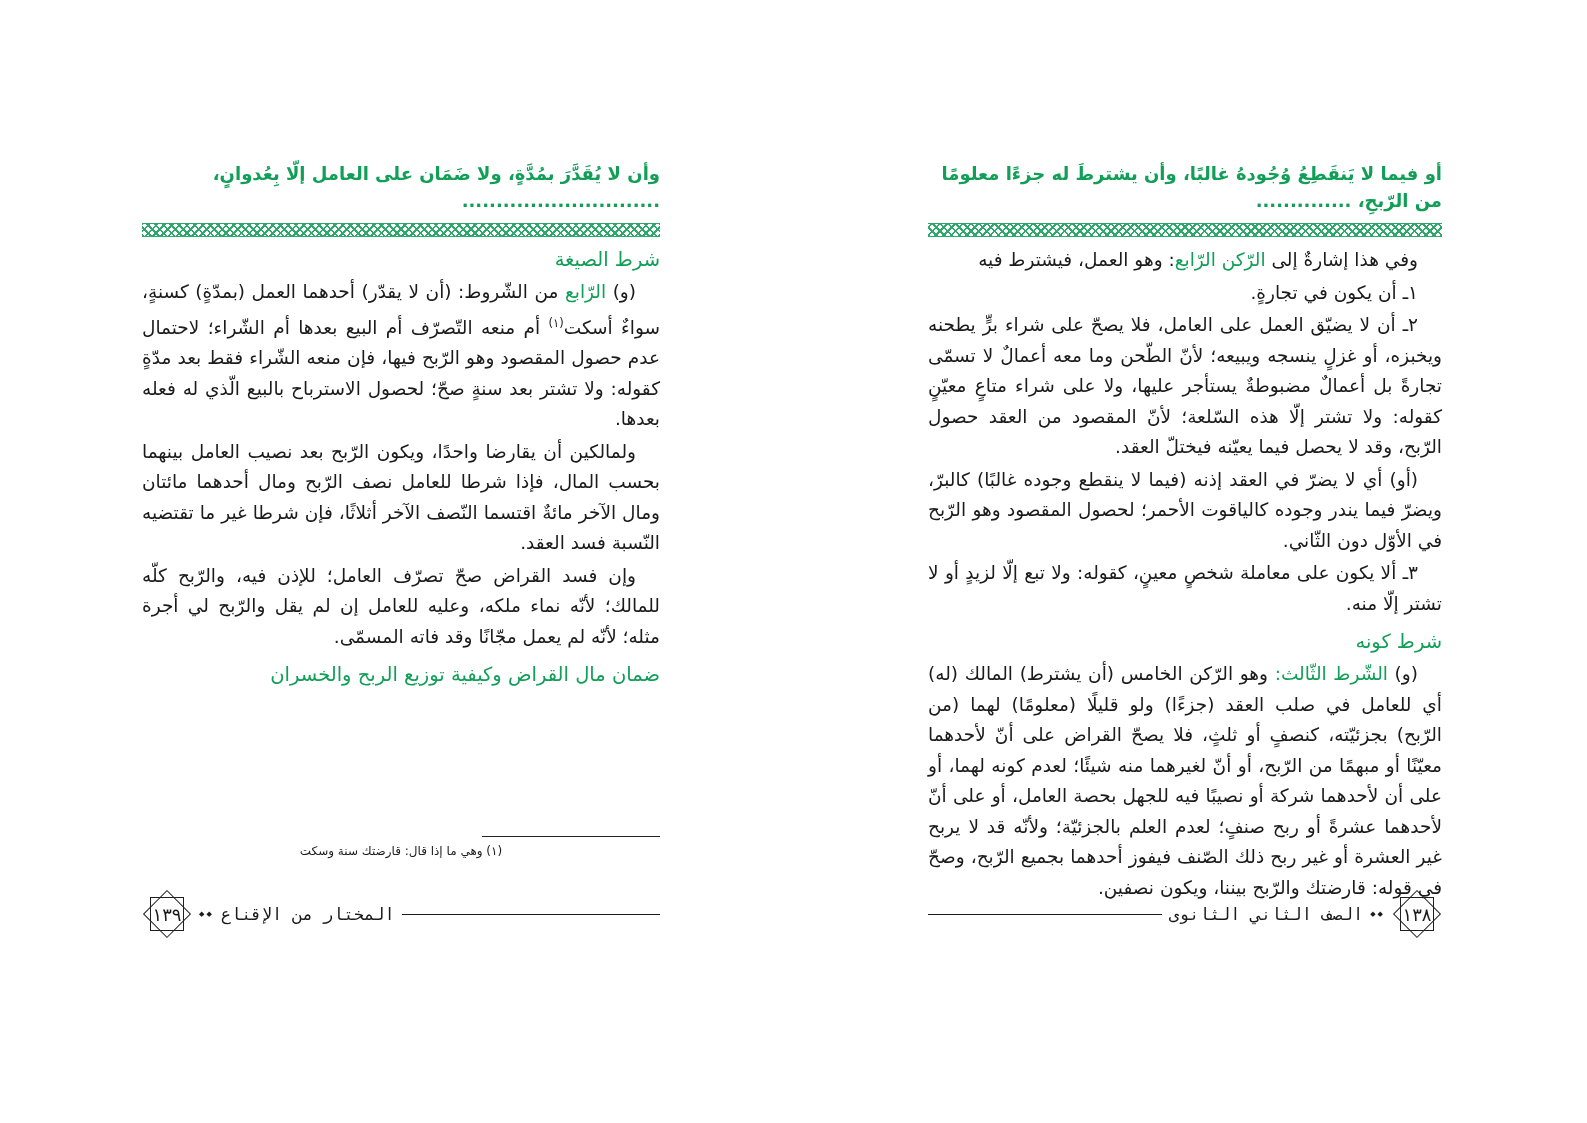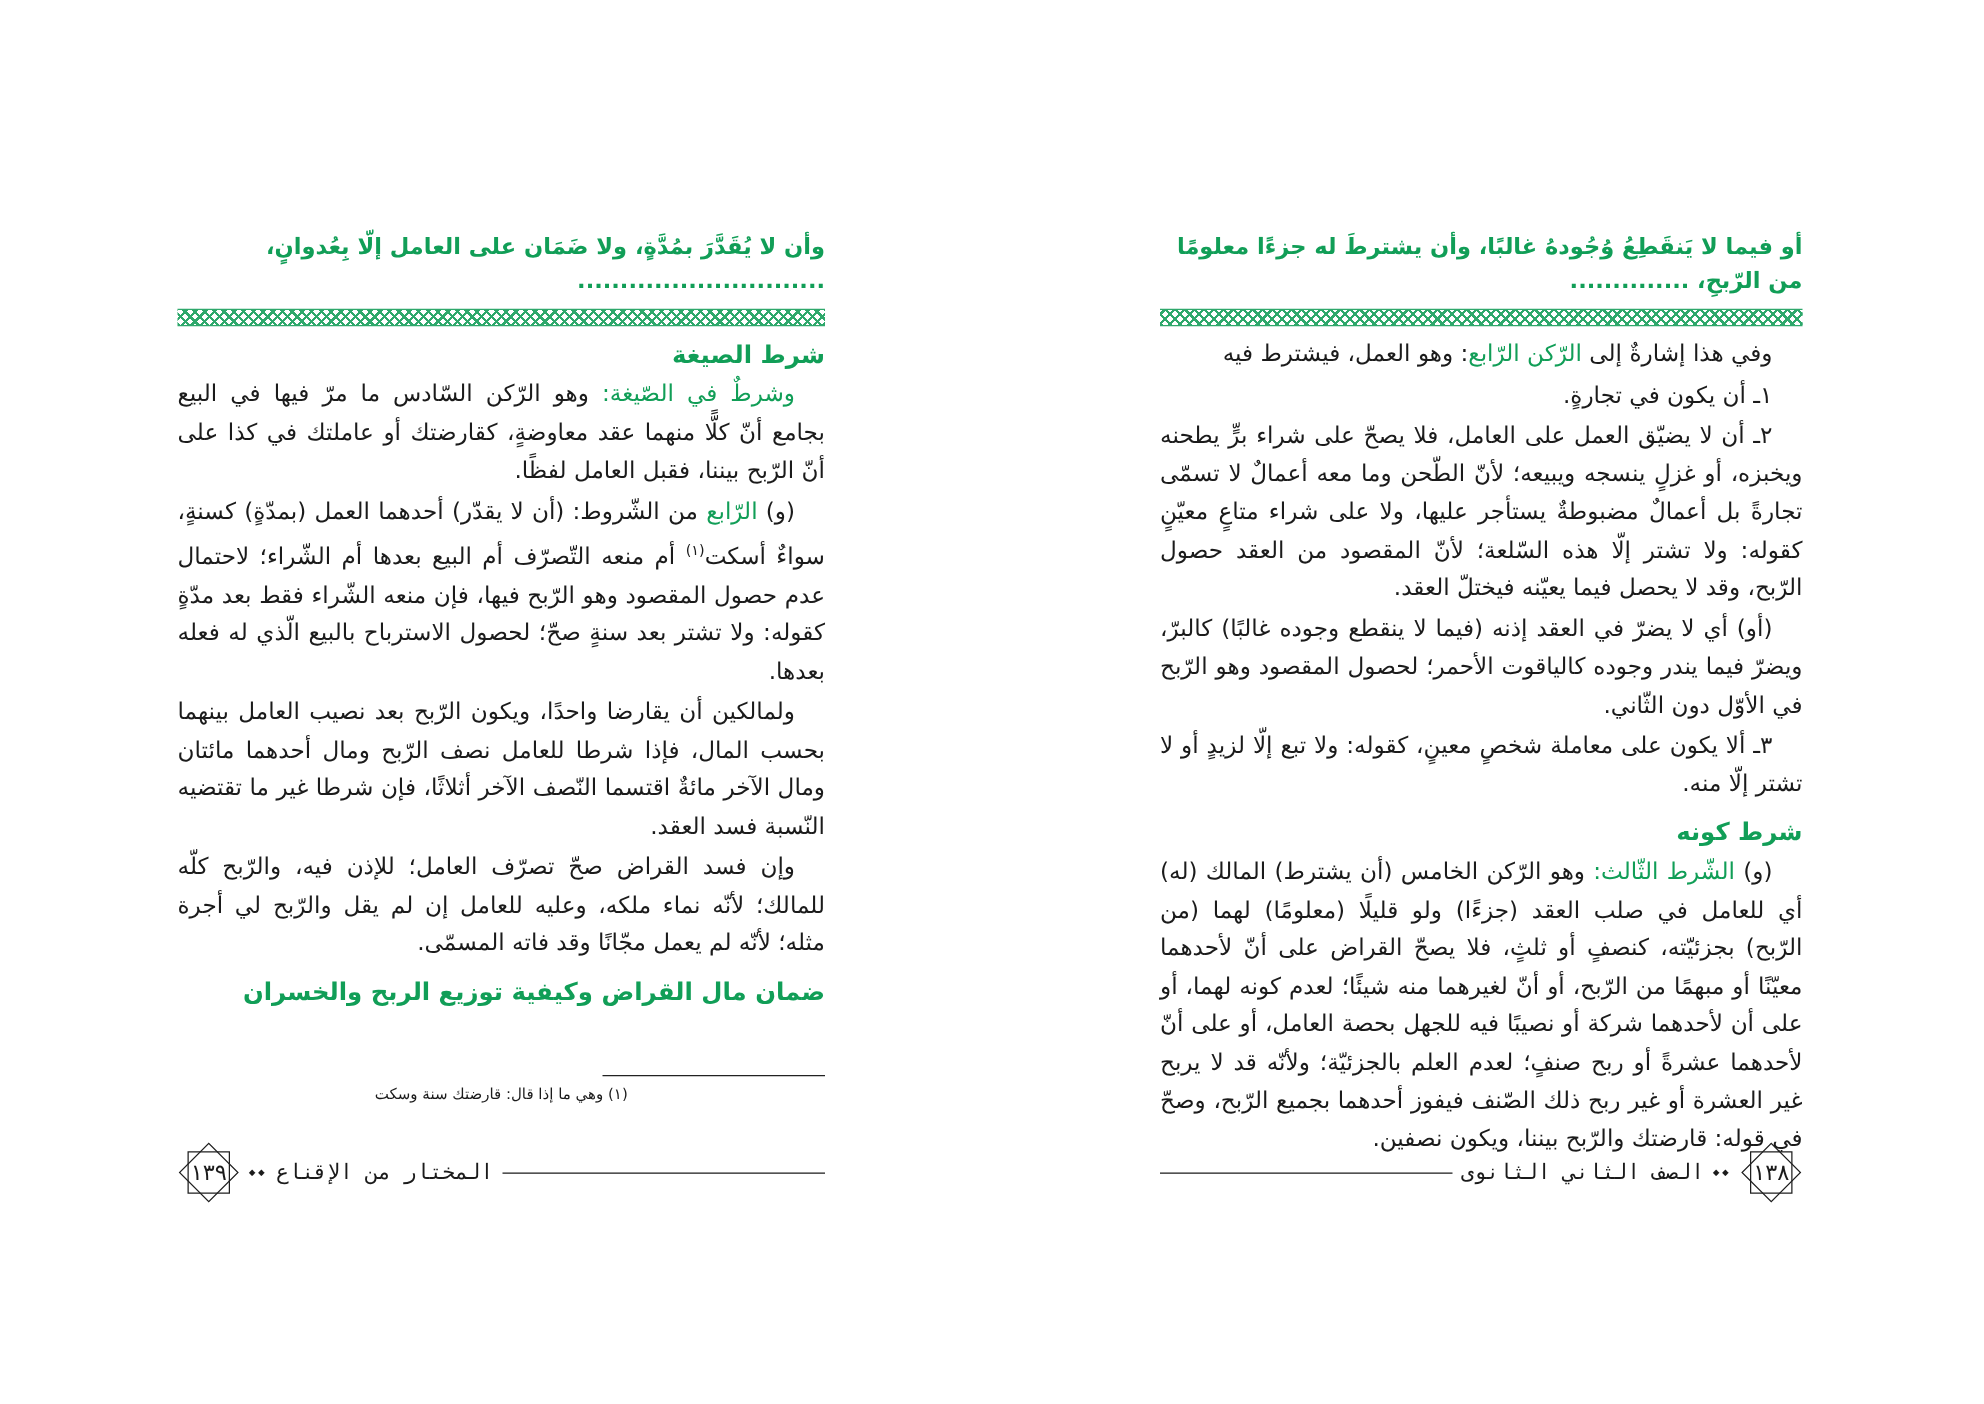--- a/index.html
+++ b/index.html
@@ -1,21 +1,21 @@
 <!DOCTYPE html>
 <html lang="ar" dir="rtl"><head>
 <meta charset="utf-8">
 <style>
   html,body { margin:0; padding:0; background:#ffffff; }
   .spread {
     position:relative; width:1587px; height:1123px; background:#ffffff;
     font-family:"DejaVu Sans", sans-serif; direction:rtl; color:#1b1b1b;
     overflow:hidden;
   }
-  .page { position:absolute; top:184px; height:800px; }
+  .page { position:absolute; top:160px; height:800px; }
   .page-right { left:928px; width:514px; }
   .page-left  { left:142px;  width:518px; }
 
   .matn {
     color:var(--green); font-size:18px; font-weight:700;
     text-align:right; line-height:1.5; margin:0;
   }
   .chain {
     height:12px; margin:9px 0 6px;
     border-top:1.6px solid var(--chain);
@@ -23,21 +23,21 @@
     background:
       repeating-linear-gradient(45deg,  var(--chain) 0 1.8px, transparent 1.8px 5.5px),
       repeating-linear-gradient(-45deg, var(--chain) 0 1.8px, transparent 1.8px 5.5px);
   }
   .blocks { margin-top:8px; }
   .blocks p.para {
     margin:2px 0 0; font-size:18.5px; line-height:30.5px;
     text-align:justify; text-indent:24px; color:#1b1b1b;
   }
   .blocks p.heading {
-    margin:9px 0 4px; color:var(--green); font-weight:700;
+    margin:9px 0 4px; color:var(--green); font-weight:400;
     font-size:19.5px; text-indent:0; text-align:right; line-height:1.4;
   }
   .green   { color:var(--green); }
   .fn-mark { font-size:11.5px; vertical-align:7px; }
 
   .footnote-block { position:absolute; left:0; right:0; top:676px; }
   .fn-rule { width:178px; border-top:1.4px solid #222; margin-bottom:7px; }
   .fn-text { font-size:12px; margin:0; text-align:center; }
 
   .footer {
@@ -83,21 +83,20 @@
         <span class="num">١٣٨</span>
       </div>
     </div>
   </div>
 
   <div class="page page-left">
     <p class="matn">وأن لا يُقَدَّرَ بمُدَّةٍ، ولا ضَمَان على العامل إلّا بِعُدوانٍ، .............................</p>
     <div class="chain"></div>
     <div class="blocks">
         <p class="heading"><span>شرط الصيغة</span></p>
-        <p class="para"><span class="green">وشرطٌ في الصّيغة:</span><span> وهو الرّكن السّادس ما مرّ فيها في البيع بجامع أنّ كلًّا منهما عقد معاوضةٍ، كقارضتك أو عاملتك في كذا على أنّ الرّبح بيننا، فقبل العامل لفظًا.</span></p>
         <p class="para"><span>(و) </span><span class="green">الرّابع</span><span> من الشّروط: (أن لا يقدّر) أحدهما العمل (بمدّةٍ) كسنةٍ، سواءٌ أسكت</span><span class="fn-mark">(١)</span><span> أم منعه التّصرّف أم البيع بعدها أم الشّراء؛ لاحتمال عدم حصول المقصود وهو الرّبح فيها، فإن منعه الشّراء فقط بعد مدّةٍ كقوله: ولا تشتر بعد سنةٍ صحّ؛ لحصول الاسترباح بالبيع الّذي له فعله بعدها.</span></p>
         <p class="para"><span>ولمالكين أن يقارضا واحدًا، ويكون الرّبح بعد نصيب العامل بينهما بحسب المال، فإذا شرطا للعامل نصف الرّبح ومال أحدهما مائتان ومال الآخر مائةٌ اقتسما النّصف الآخر أثلاثًا، فإن شرطا غير ما تقتضيه النّسبة فسد العقد.</span></p>
         <p class="para"><span>وإن فسد القراض صحّ تصرّف العامل؛ للإذن فيه، والرّبح كلّه للمالك؛ لأنّه نماء ملكه، وعليه للعامل إن لم يقل والرّبح لي أجرة مثله؛ لأنّه لم يعمل مجّانًا وقد فاته المسمّى.</span></p>
         <p class="heading"><span>ضمان مال القراض وكيفية توزيع الربح والخسران</span></p>
       </div>
     <div class="footnote-block">
       <div class="fn-rule"></div>
       <p class="fn-text">(١) وهي ما إذا قال: قارضتك سنة وسكت</p>
     </div>
     <div class="footer">

